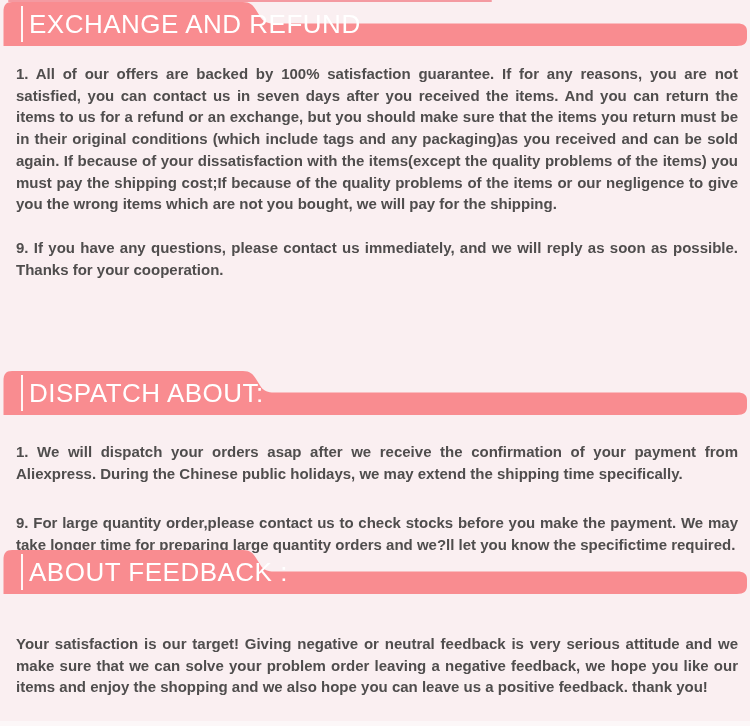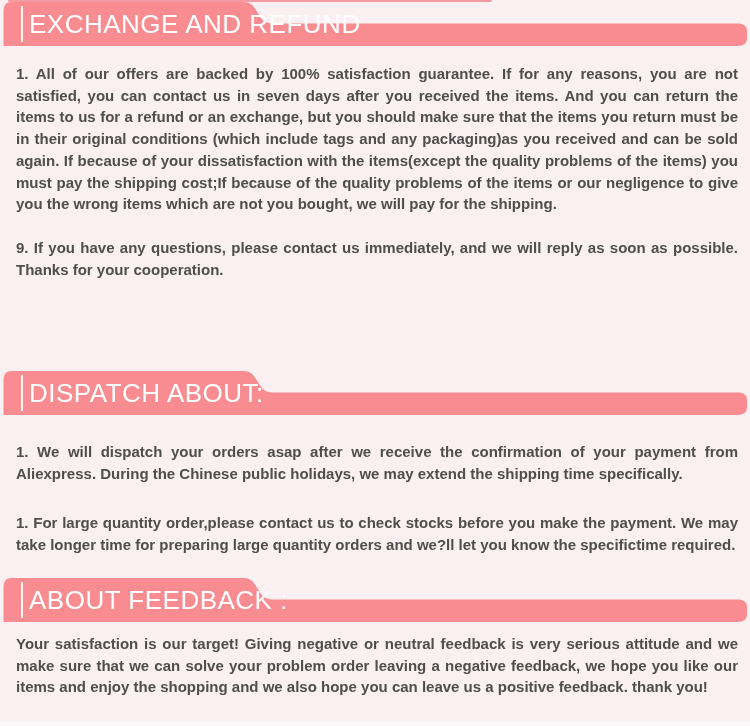--- a/index.html
+++ b/index.html
@@ -56,21 +56,21 @@
     font-weight: bold;
   }
   .textblock p { margin: 0; }
   .p-gap-16 { margin-top: 16px !important; }
   .p-gap-22 { margin-top: 22px !important; }
   .p-gap-28 { margin-top: 28px !important; }
   .banner-1 { top: 2px; }
   .text-1   { top: 63px; }
   .banner-2 { top: 371px; }
   .text-2   { top: 420px; margin-top: 21px; }
-  .banner-3 { top: 578px; }
+  .banner-3 { top: 550px; }
   .text-3   { top: 633px; }
   .bottom-strip {
     position: absolute;
     left: 0; top: 721px;
     width: 750px; height: 5px;
     background: #FCF7F8;
   }
 </style>
 </head>
 <body>
@@ -93,21 +93,21 @@
 
   <div class="banner banner-2">
     <svg width="750" height="44" viewBox="0 0 750 44">
       <path fill="#F98C90" d="M12,0 H243 C250,0 253,3 256,8 L261,16 C264,20 268,21.5 274,21.5 H737 C744,21.5 747,24 747,29 V36 C747,41 744,44 737,44 H3.5 V10 C3.5,3 6,0 12,0 Z"></path>
     </svg>
     <span class="accent-line"></span>
     <span class="banner-title">DISPATCH ABOUT:</span>
   </div>
   <div class="textblock text-2">
     <p>1. We will dispatch your orders asap after we receive the confirmation of your payment from Aliexpress. During the Chinese public holidays, we may extend the shipping time specifically.</p>
-    <p class="p-gap-28">1. For large quantity order,please contact us to check stocks before you make the payment. We may take longer time for preparing large quantity orders and we?ll let you know the specifictime required.</p>
+    <p class="p-gap-28">9. For large quantity order,please contact us to check stocks before you make the payment. We may take longer time for preparing large quantity orders and we?ll let you know the specifictime required.</p>
   </div>
 
   <div class="banner banner-3">
     <svg width="750" height="44" viewBox="0 0 750 44">
       <path fill="#F98C90" d="M12,0 H243 C250,0 253,3 256,8 L261,16 C264,20 268,21.5 274,21.5 H737 C744,21.5 747,24 747,29 V36 C747,41 744,44 737,44 H3.5 V10 C3.5,3 6,0 12,0 Z"></path>
     </svg>
     <span class="accent-line"></span>
     <span class="banner-title">ABOUT FEEDBACK :</span>
   </div>
   <div class="textblock text-3">

